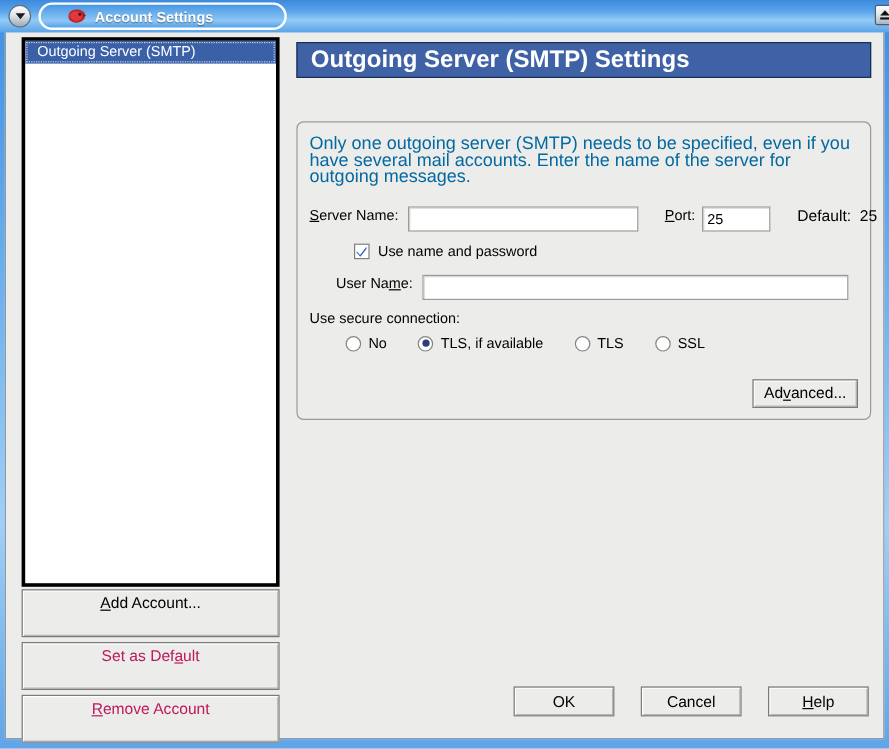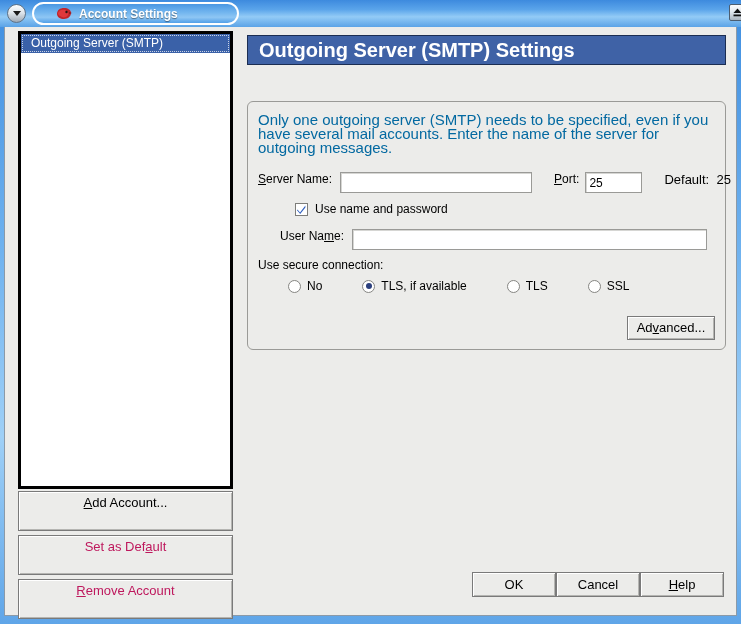--- a/index.html
+++ b/index.html
@@ -251,21 +251,21 @@
   }
   .radio-row {
     position: absolute;
     left: 40px; top: 177px;
     display: flex;
     align-items: center;
   }
   .radio-opt {
     display: flex;
     align-items: center;
-    margin-right: 40px;
+    margin-right: 26px;
     white-space: nowrap;
   }
   .radio {
     width: 13px; height: 13px;
     box-sizing: border-box;
     border-radius: 50%;
     background: #ffffff;
     border: 1px solid #858582;
     margin-right: 6px;
     display: flex;
@@ -284,21 +284,21 @@
     width: 88px;
     height: 24px;
     line-height: 22px;
   }
 
   
   .bottom-buttons {
     position: absolute;
     right: 12px; top: 545px;
     display: flex;
-    gap: 0;
+    gap: 22px;
     padding-left: 44px;
   }
   .bottom-buttons .btn {
     width: 84px;
     height: 25px;
     line-height: 23px;
   }
 </style>
 </head>
 <body>

